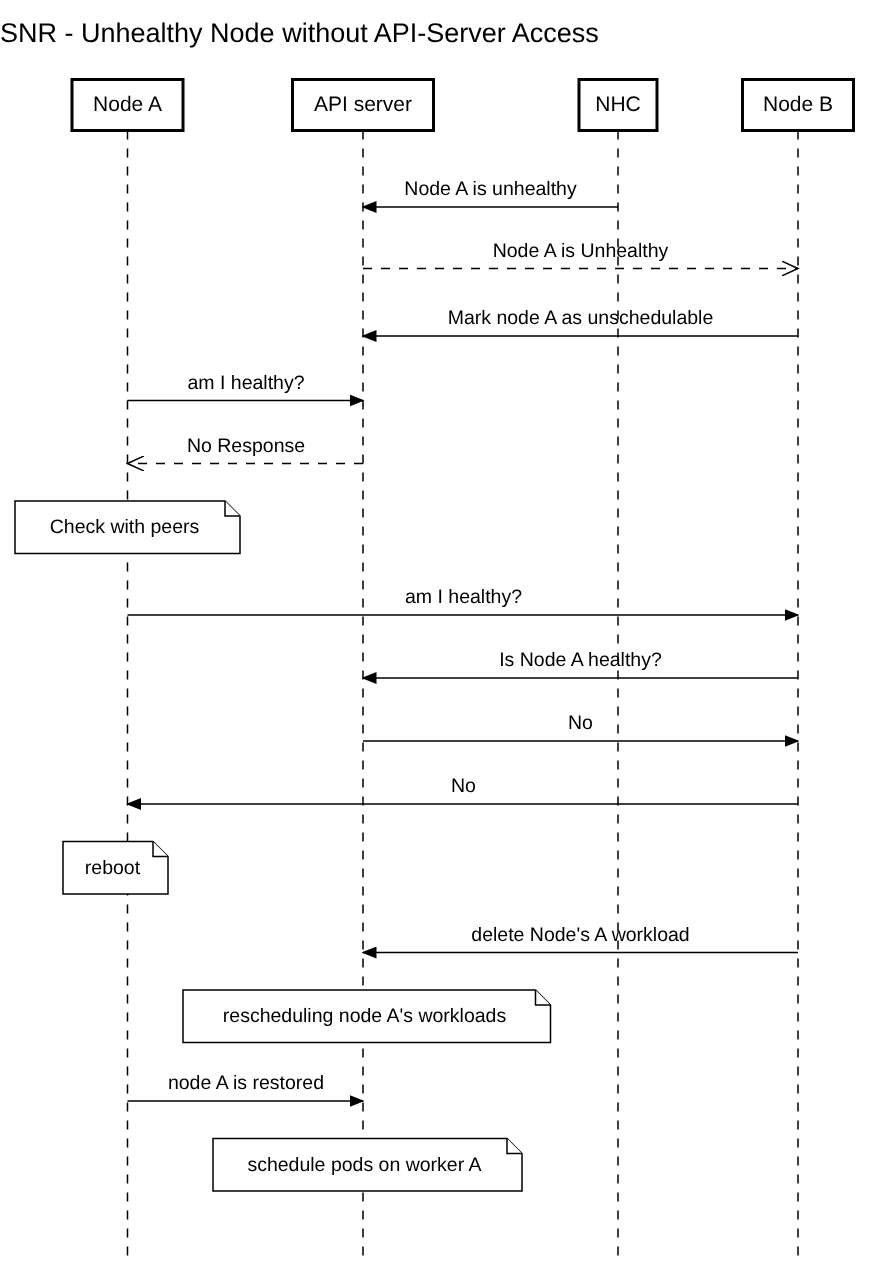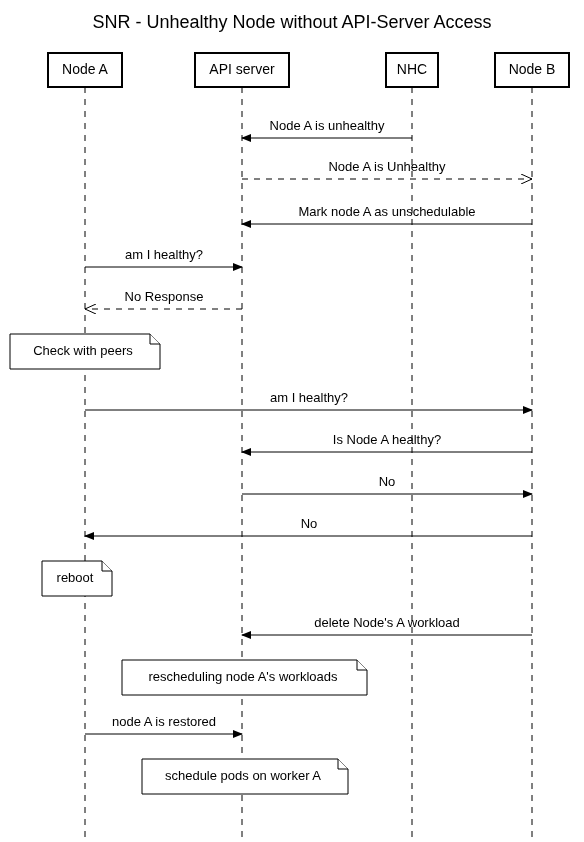--- a/index.html
+++ b/index.html
@@ -6,21 +6,21 @@
     margin: 0;
     padding: 0;
     font-family: Arial, sans-serif;
     font-size: 13px;
     background: #fff;
     width: 584px;
     height: 842px;
   }
   .title {
     font-size: 18px;
-    text-align: center;
+    text-align: left;
     padding-top: 12px;
     padding-bottom: 10px;
   }
   svg { display: block; }
   .lifeline {
     stroke: #000;
     stroke-width: 1;
     stroke-dasharray: 6 6;
   }
   .actor-box {

